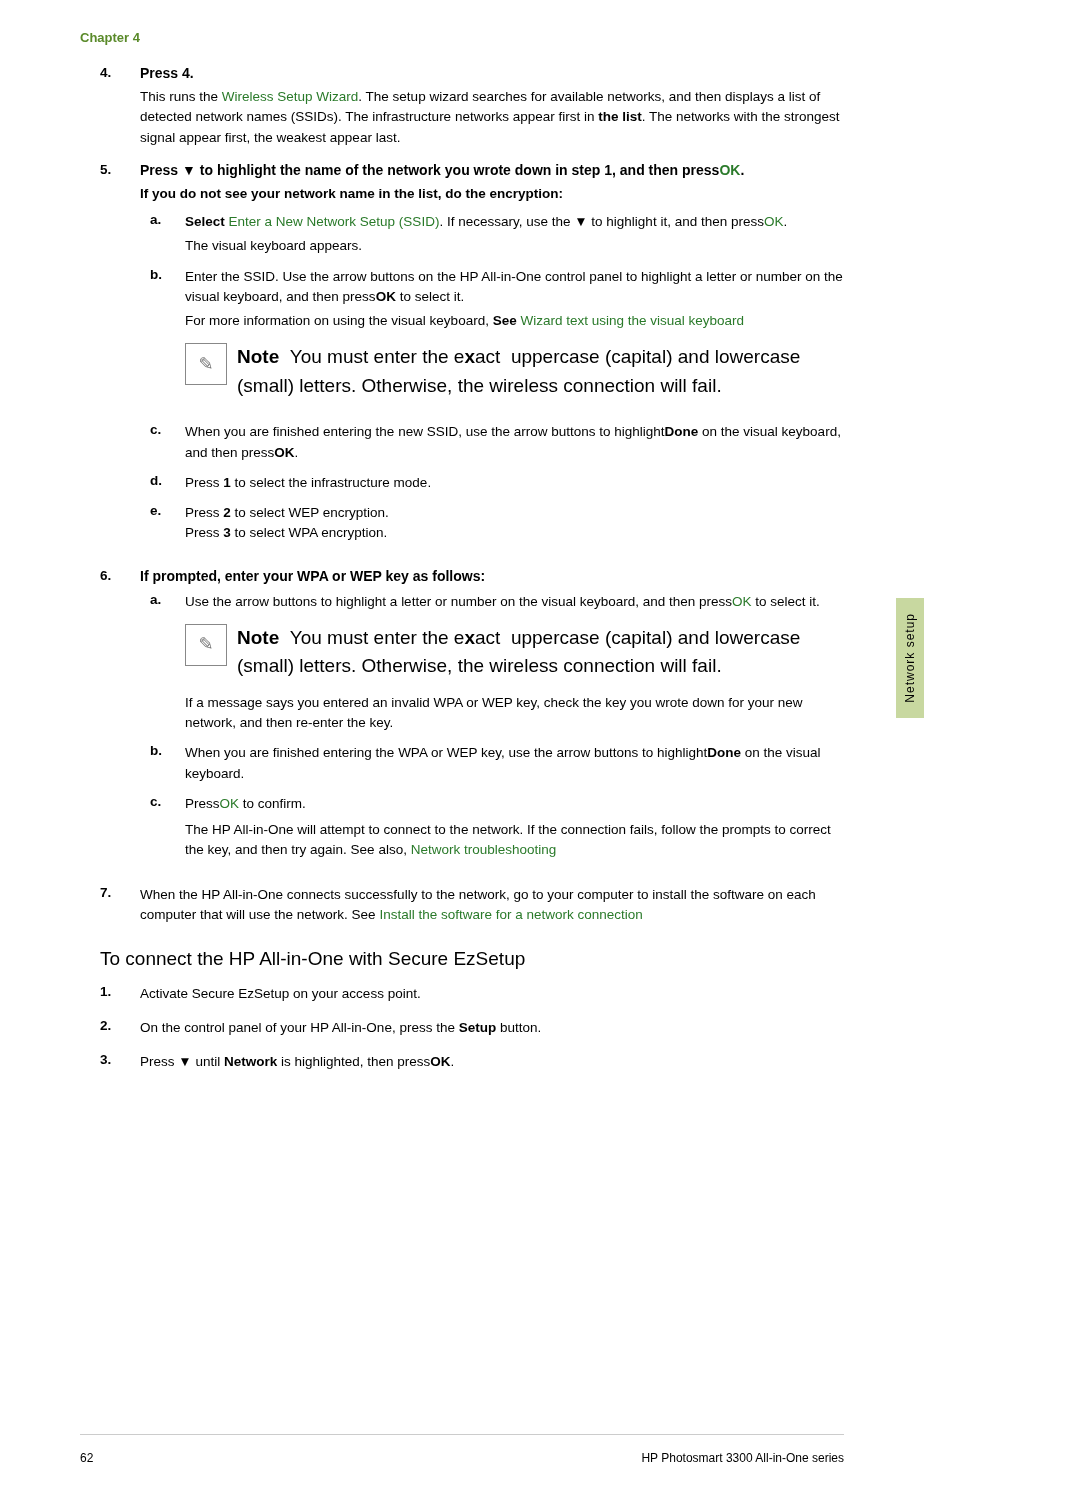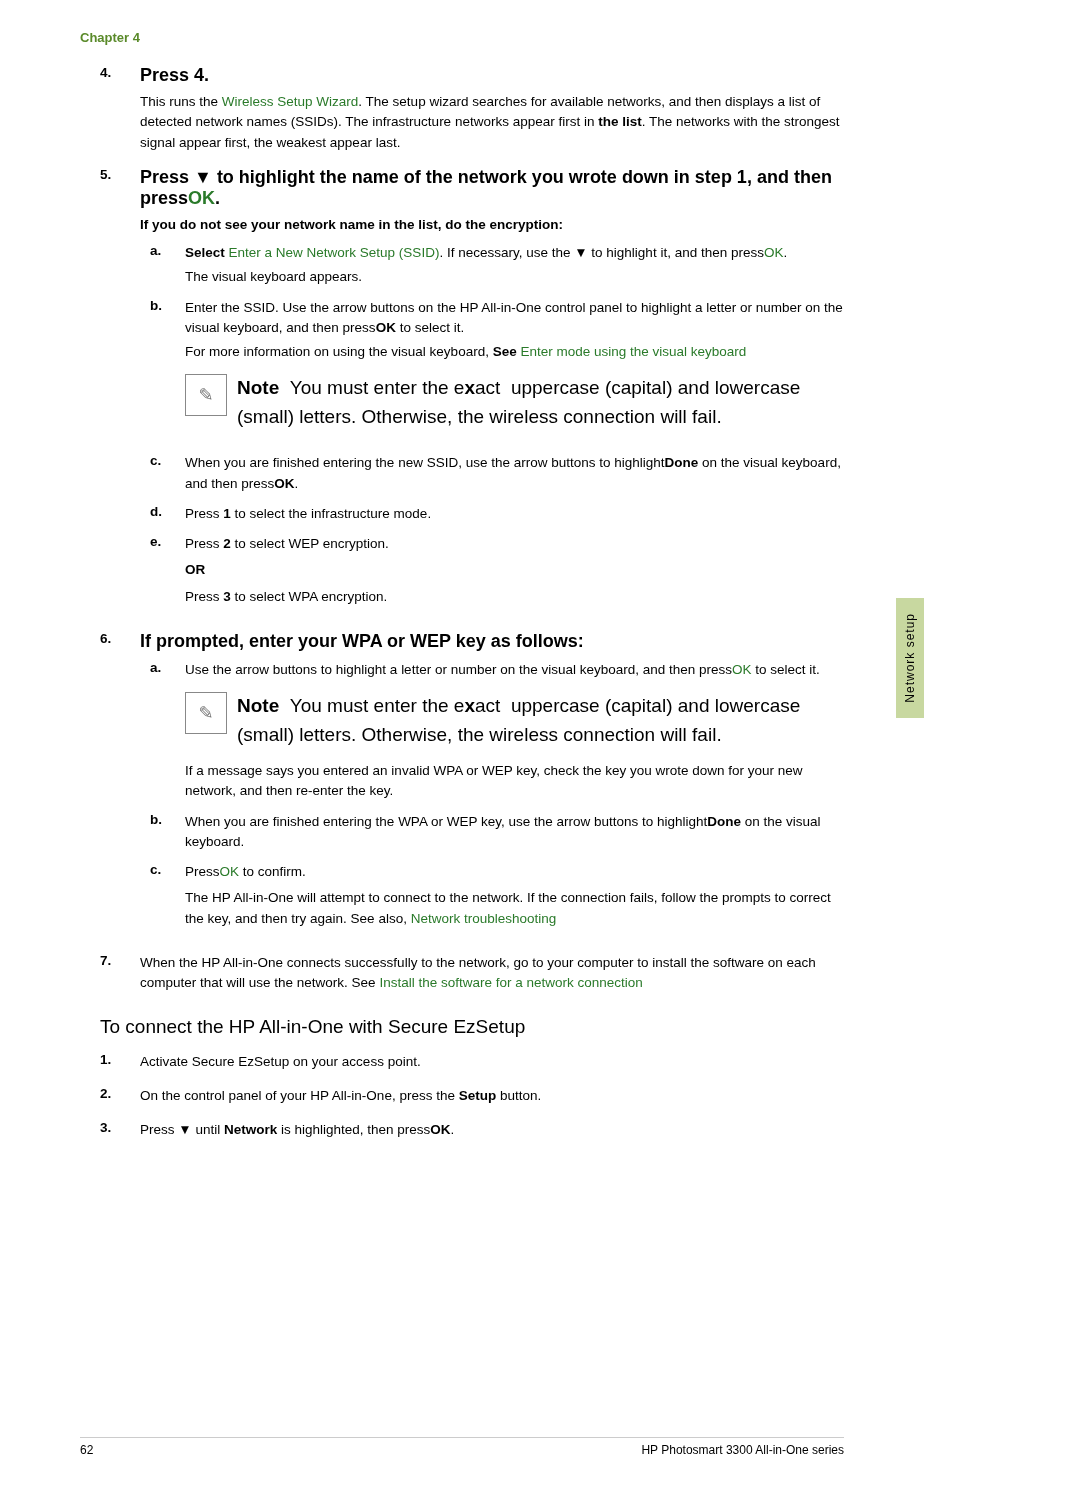--- a/index.html
+++ b/index.html
@@ -43,21 +43,21 @@
       min-width: 30px;
       font-size: 13.5px;
     }
 
     .step-content {
       flex: 1;
     }
 
     .step-title {
       font-weight: bold;
-      font-size: 18px;
+      font-size: 14px;
       margin-bottom: 6px;
     }
 
     .step-body {
       font-size: 13.5px;
       line-height: 1.5;
     }
 
     .green-link {
       color: #2a7a2a;
@@ -141,29 +141,29 @@
     .sidebar-tab-text {
       writing-mode: vertical-rl;
       transform: rotate(180deg);
       font-size: 12px;
       color: #000;
       letter-spacing: 1px;
     }
 
     .footer {
       position: absolute;
-      bottom: 38px;
+      bottom: 30px;
       left: 80px;
       right: 80px;
       display: flex;
       justify-content: space-between;
       font-size: 12px;
       color: #000;
       border-top: 1px solid #ccc;
-      padding-top: 5px;
+      padding-top: 16px;
     }
 
     .paragraph {
       font-size: 19px;
       line-height: 1.5;
       margin-bottom: 10px;
     }
 
   </style>
 </head>
@@ -204,21 +204,21 @@
               <span class="bold-text">Select</span> <a class="green-link">Enter a New Network Setup (SSID)</a>. If necessary, use the <span>▼</span> to highlight it, and then press<a class="green-link">OK</a>.
               <div style="margin-top:4px;">The visual keyboard appears.</div>
             </div>
           </div>
 
           <div class="sub-step-item">
             <div class="sub-step-label">b.</div>
             <div class="sub-step-content">
               Enter the SSID. Use the arrow buttons on the HP All-in-One control panel to highlight a letter or number on the visual keyboard, and then press<span class="bold-text">OK</span> to select it.
               <div style="margin-top:4px;">
-                For more information on using the visual keyboard, <span class="bold-text">See</span><a class="green-link"> Enter mode using the visual keyboard</a>
+                For more information on using the visual keyboard, <span class="bold-text">See</span><a class="green-link"> Wizard text using the visual keyboard</a>
               </div>
               
               <div class="note-box">
                 <div class="note-icon">
                   <div style="font-size:18px; color:#777;">✎</div>
                 </div>
                 <div class="note-text">
                   <span class="note-label">Note&nbsp;&nbsp;</span>You must enter the e<span class="bold-text">x</span>act&nbsp; uppercase (capital) and lowercase (small) letters. Otherwise, the wireless connection will fail.
                 </div>
               </div>
@@ -236,21 +236,20 @@
             <div class="sub-step-label">d.</div>
             <div class="sub-step-content">
               Press<span class="bold-text"> 1</span> to select the infrastructure mode.
             </div>
           </div>
 
           <div class="sub-step-item">
             <div class="sub-step-label">e.</div>
             <div class="sub-step-content">
               Press<span class="bold-text"> 2</span> to select WEP encryption.
-              <div class="or-text"><strong>OR</strong></div>
               <div>Press<span class="bold-text"> 3</span> to select WPA encryption.</div>
             </div>
           </div>
 
         </div>
       </div>
     </div>
 
     <div class="step-item">
       <div class="step-number">6.</div>

